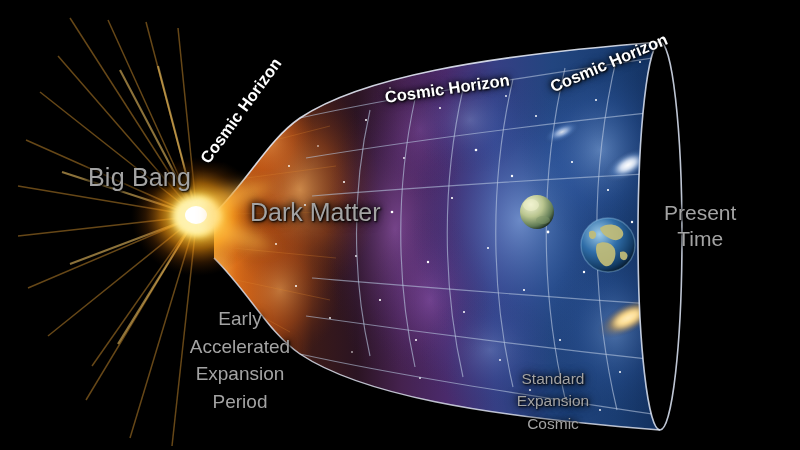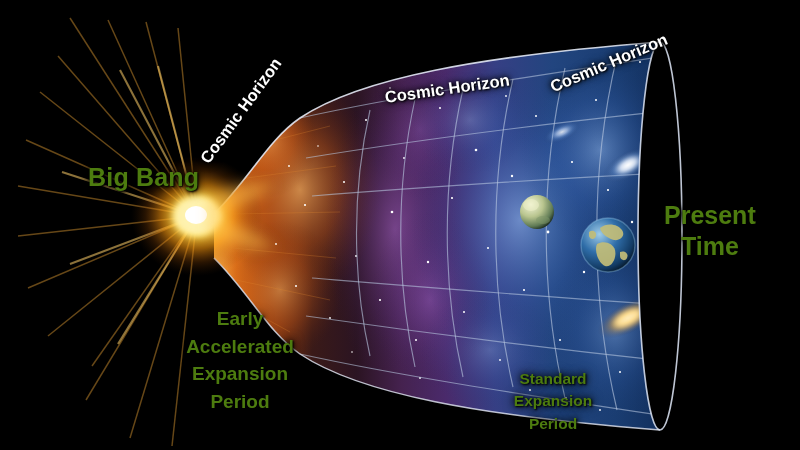--- a/index.html
+++ b/index.html
@@ -1,26 +1,26 @@
 <!DOCTYPE html>
 <html><head>
 <meta charset="utf-8">
 <style>
   html,body{margin:0;padding:0;background:#000;}
   body{width:800px;height:450px;overflow:hidden;
        font-family:"Liberation Sans",sans-serif;}
   #stage{position:relative;width:800px;height:450px;background:#000;overflow:hidden;}
   #stage svg{position:absolute;left:0;top:0;}
-  .lbl{position:absolute;color:#4d7c0f;font-weight:bold;
+  .lbl{position:absolute;color:#a3a3a3;font-weight:normal;
        text-shadow:0 0 6px #000,0 0 12px #000,1px 1px 2px #000;
        white-space:pre;line-height:1.18;}
   .ctr{text-align:center;}
   #big-bang{left:88px;top:163px;font-size:25px;letter-spacing:.2px;}
   #dark-matter{left:250px;top:196px;font-size:25px;line-height:1.3;}
-  #present-time{left:664px;top:200px;font-size:25px;line-height:1.25;}
+  #present-time{left:664px;top:200px;font-size:21px;line-height:1.25;}
   #early-period{left:160px;top:305px;font-size:19px;width:160px;line-height:1.45;}
   #standard-period{left:478px;top:368px;font-size:15.5px;width:150px;line-height:1.45;}
   .ch{position:absolute;color:#fff;font-weight:bold;font-size:16.5px;
       text-shadow:0 0 5px #000,0 0 10px #000,1px 1px 2px #000;white-space:pre;}
   #ch-1{left:204px;top:152px;transform:rotate(-54deg);transform-origin:0 50%;}
   #ch-2{left:385px;top:88px;transform:rotate(-8deg);transform-origin:0 50%;}
   #ch-3{left:551px;top:78px;transform:rotate(-23deg);transform-origin:0 50%;}
 </style>
 </head>
 <body>
@@ -278,30 +278,31 @@
       <ellipse cx="197" cy="216" rx="66" ry="60" fill="url(#flareG)"></ellipse>
       <ellipse cx="197" cy="216" rx="24" ry="20" fill="#fff3b0" opacity="0.95" filter="url(#soft2)"></ellipse>
       <ellipse cx="196" cy="215" rx="11" ry="9" fill="#ffffff"></ellipse>
       <path d="M 210,196 C 232,186 254,182 276,184 C 254,200 232,210 212,216
                C 232,222 254,232 276,248 C 254,250 232,246 210,236 Z" fill="#ffc24d" opacity="0.55" filter="url(#soft)"></path>
     </g>
   </svg>
 
   <div class="lbl" id="big-bang">Big Bang</div>
 
+  <div class="lbl" id="dark-matter">Dark Matter</div>
 
   <div class="lbl ctr" id="present-time">Present
 Time</div>
 
   <div class="lbl ctr" id="early-period">Early
 Accelerated
 Expansion
 Period</div>
 
   <div class="lbl ctr" id="standard-period">Standard
 Expansion
-Period</div>
+Cosmic</div>
 
   <div class="ch" id="ch-1">Cosmic Horizon</div>
   <div class="ch" id="ch-2">Cosmic Horizon</div>
   <div class="ch" id="ch-3">Cosmic Horizon</div>
 
 </div>
 
 </body></html>

